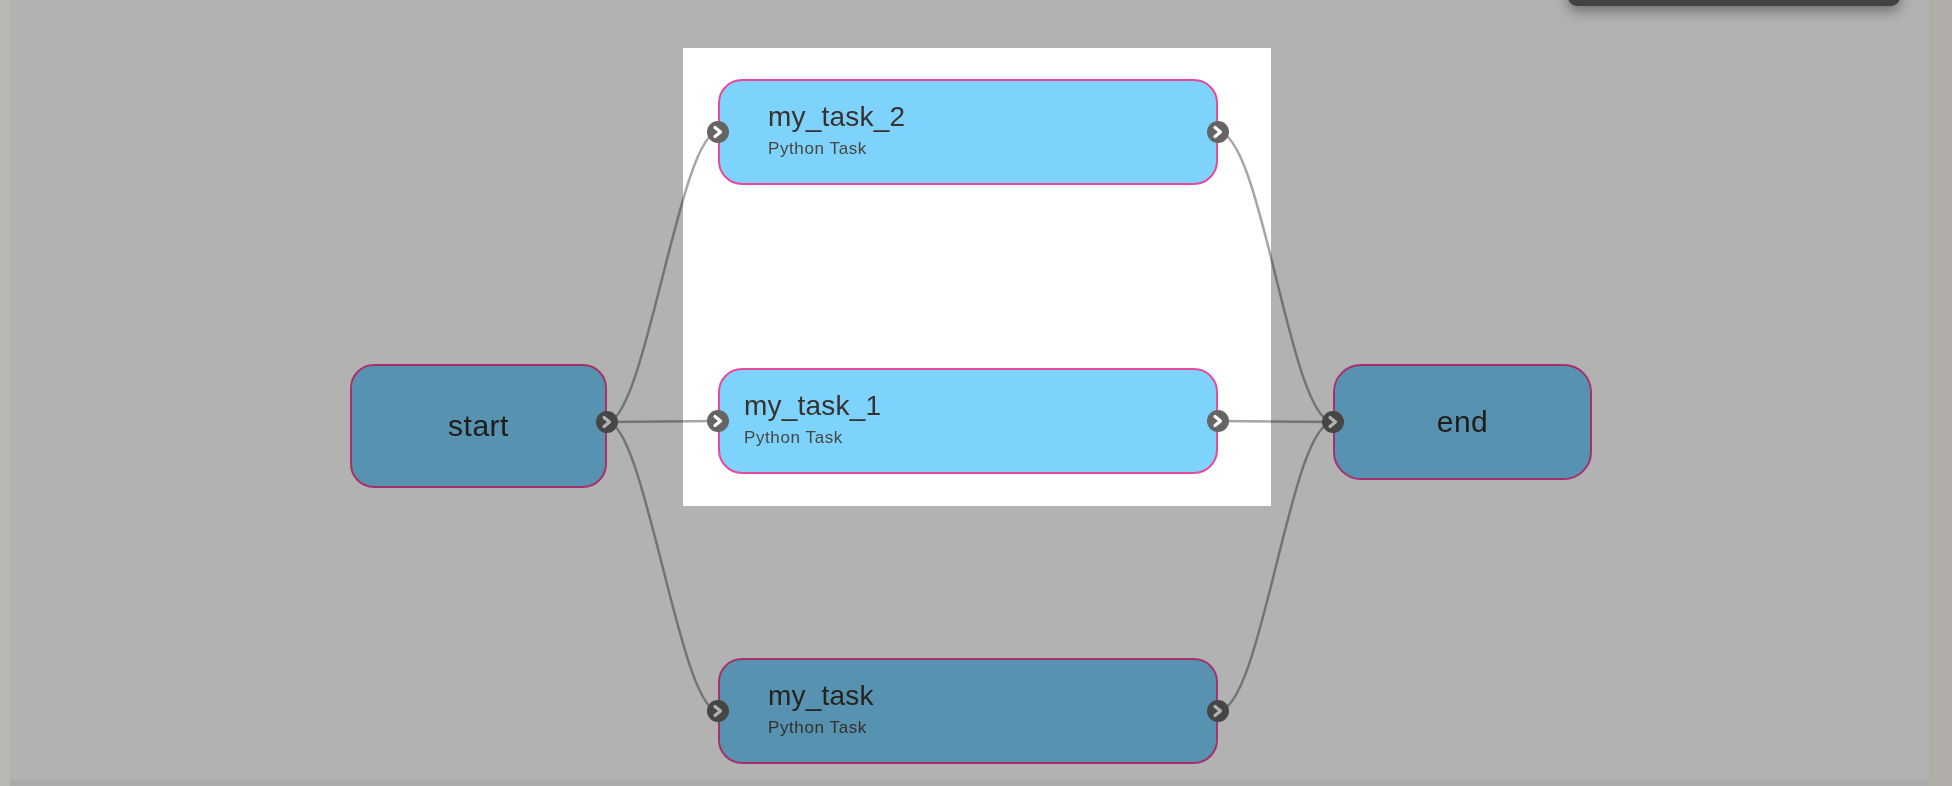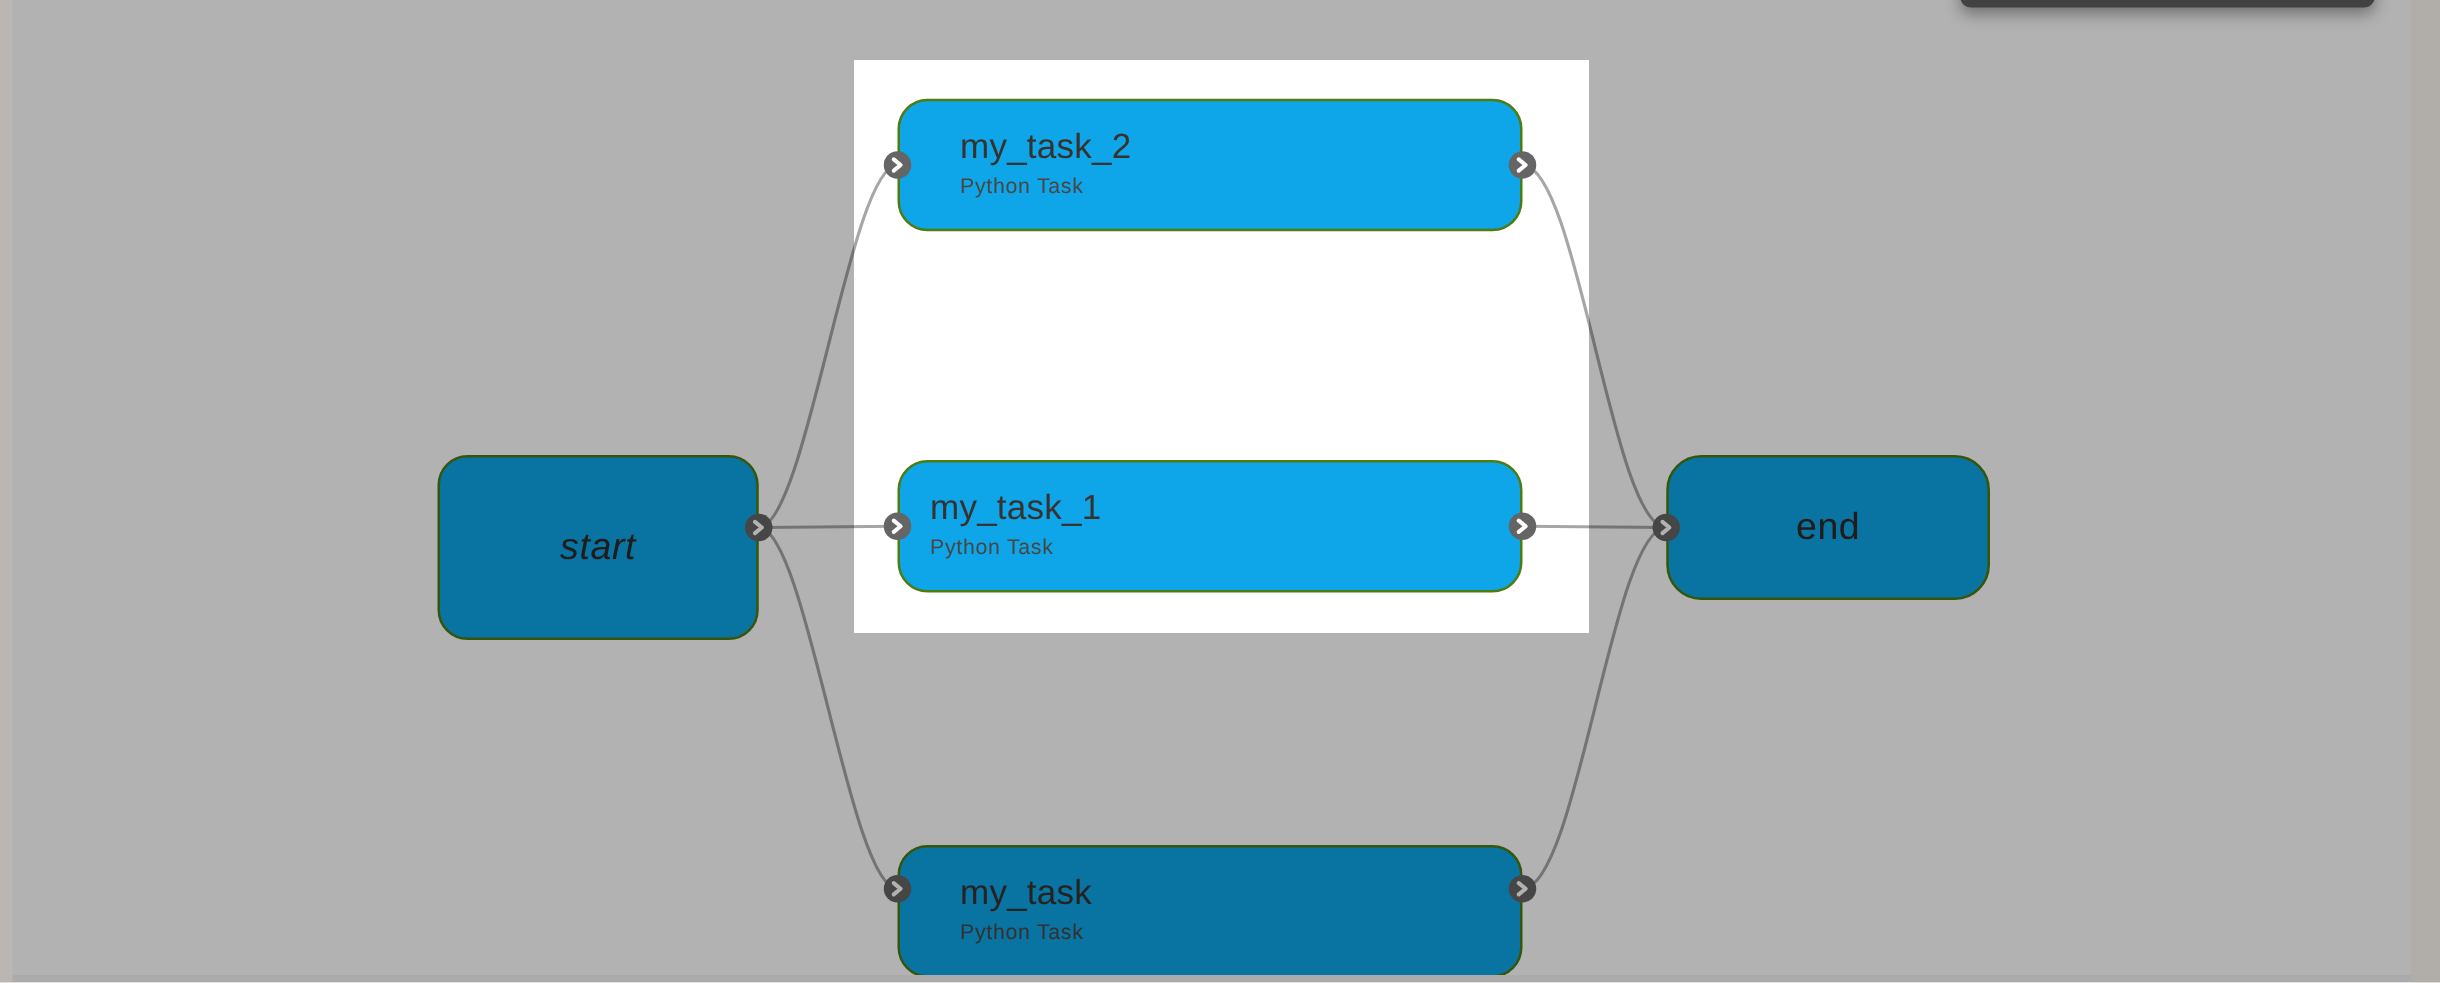--- a/index.html
+++ b/index.html
@@ -6,36 +6,36 @@
   #stage{
     position:relative; width:1952px; height:786px; overflow:hidden;
     font-family:"Liberation Sans","DejaVu Sans",sans-serif;
     background:#ffffff;
   }
   
   #edge-layer{position:absolute;left:0;top:0;width:1952px;height:786px;z-index:1;}
   #edge-layer path{fill:none;stroke:#a6a6a6;stroke-width:2.5;stroke-linecap:round;}
   
   .node{
-    position:absolute; box-sizing:border-box; background:#0ea5e9;
-    border:2px solid #4d7c0f; border-radius:24px; z-index:2;
+    position:absolute; box-sizing:border-box; background:#7dd3fc;
+    border:2px solid #ec4899; border-radius:24px; z-index:2;
   }
   .node.task{display:flex;flex-direction:column;justify-content:center;padding-left:48px;}
   .node.terminal{display:flex;align-items:center;justify-content:center;}
   .node .title{
     font-size:28px; line-height:33px; font-weight:500; color:#37322e; letter-spacing:0.2px;
   }
   .node .subtitle{
     font-size:17px; line-height:31px; font-weight:400; color:#4a4541; letter-spacing:0.6px;
   }
   .node .terminal-label{font-size:30px; font-weight:400; color:#2d2926; letter-spacing:0.5px;}
-  #node-start{left:350px;top:364px;width:257px;height:148px;font-style:italic;}
+  #node-start{left:350px;top:364px;width:257px;height:124px;}
   #node-task2{left:718px;top:79px;width:500px;height:106px;}
   #node-task1{left:718px;top:368px;width:500px;height:106px;padding-left:24px;}
-  #node-task {left:718px;top:676px;width:500px;height:106px;}
+  #node-task {left:718px;top:658px;width:500px;height:106px;}
   #node-end  {left:1333px;top:364px;width:259px;height:116px;border-radius:28px;}
   
   .port{
     position:absolute; width:22px; height:22px; border-radius:50%;
     background:#666565; z-index:3; display:flex;align-items:center;justify-content:center;
   }
   .port svg{display:block;}
   
   #spotlight{
     position:absolute; left:683px; top:48px; width:588px; height:458px;

